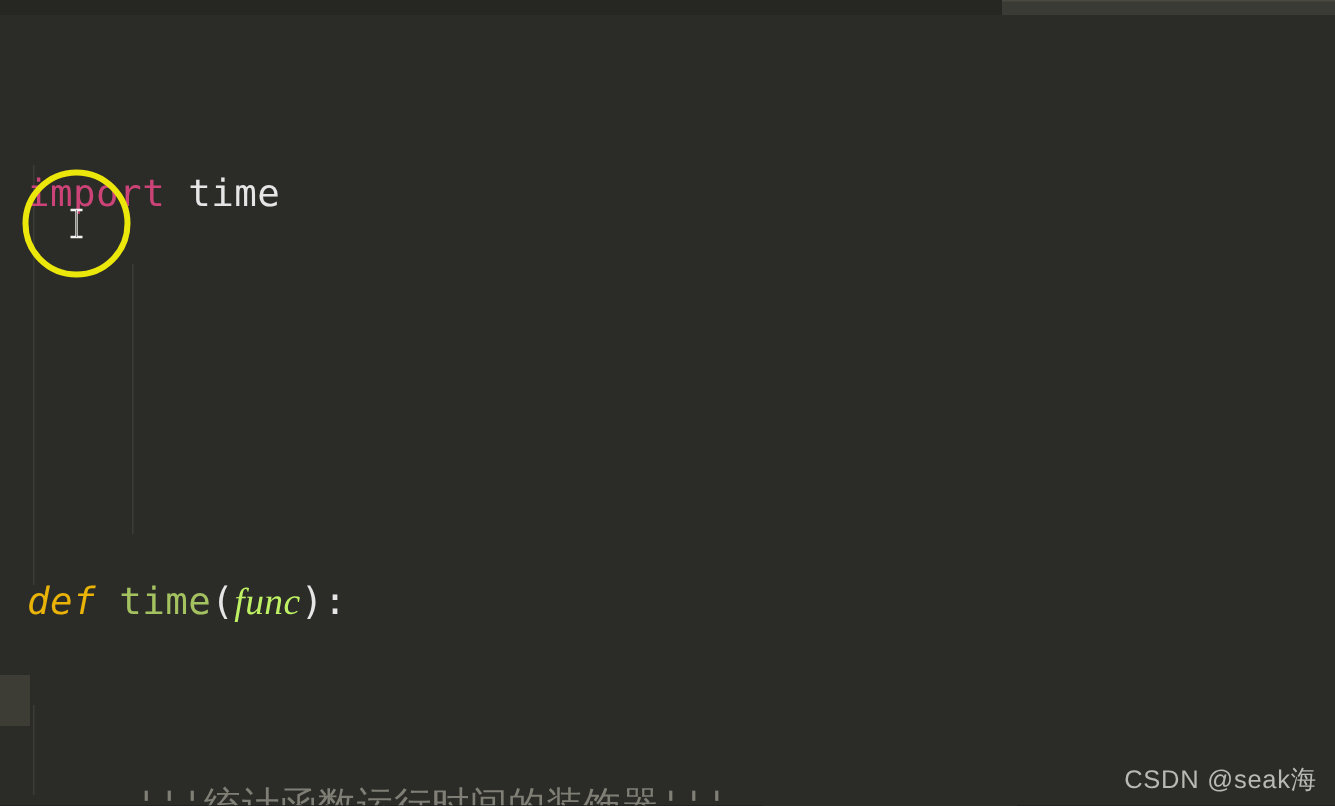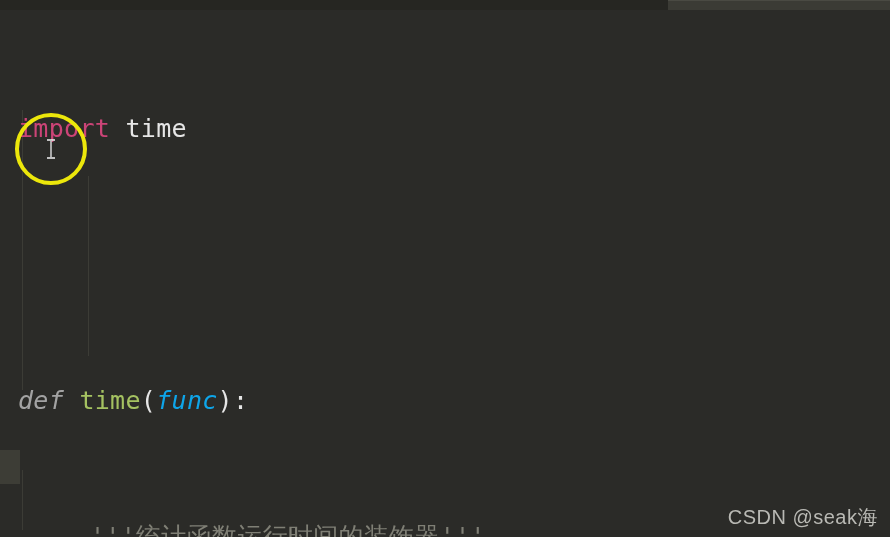--- a/index.html
+++ b/index.html
@@ -66,23 +66,23 @@
     letter-spacing: 0.3px;
   }
   .line {
     height: 34px;
     padding-left: 18px;
     box-sizing: border-box;
   }
 
   
   .kw      { color: #cc4477; }          
-  .kw-def  { color: #a3a3a3; font-style: italic; }
+  .kw-def  { color: #eab308; font-style: italic; }
   .fn      { color: #a5c261; }          
-  .param   { color: #0ea5e9; font-style: italic; }
+  .param   { color: #bef264; font-style: italic; font-family: Liberation Serif, serif; }
   .plain   { color: #e6e6e6; }
   .doc     { color: #7f7f75; }
 
   
   .annot-circle {
     position: absolute;
     left: 15px; top: 113px;
     width: 72px; height: 72px;
     border: 4px solid #ece70b;
     border-radius: 50%;
@@ -94,21 +94,21 @@
     left: 44px; top: 138px;
     width: 14px; height: 22px;
   }
 
   
   .watermark {
     position: absolute;
     right: 12px; bottom: 6px;
     color: #b9b9b4;
     font-family: "Liberation Sans", sans-serif;
-    font-size: 20px;
+    font-size: 17px;
     letter-spacing: 0.5px;
   }
 </style>
 </head>
 <body>
 
 <div id="editor">
 
   <div class="topbar">
     <div class="topbar-thumb"></div>

